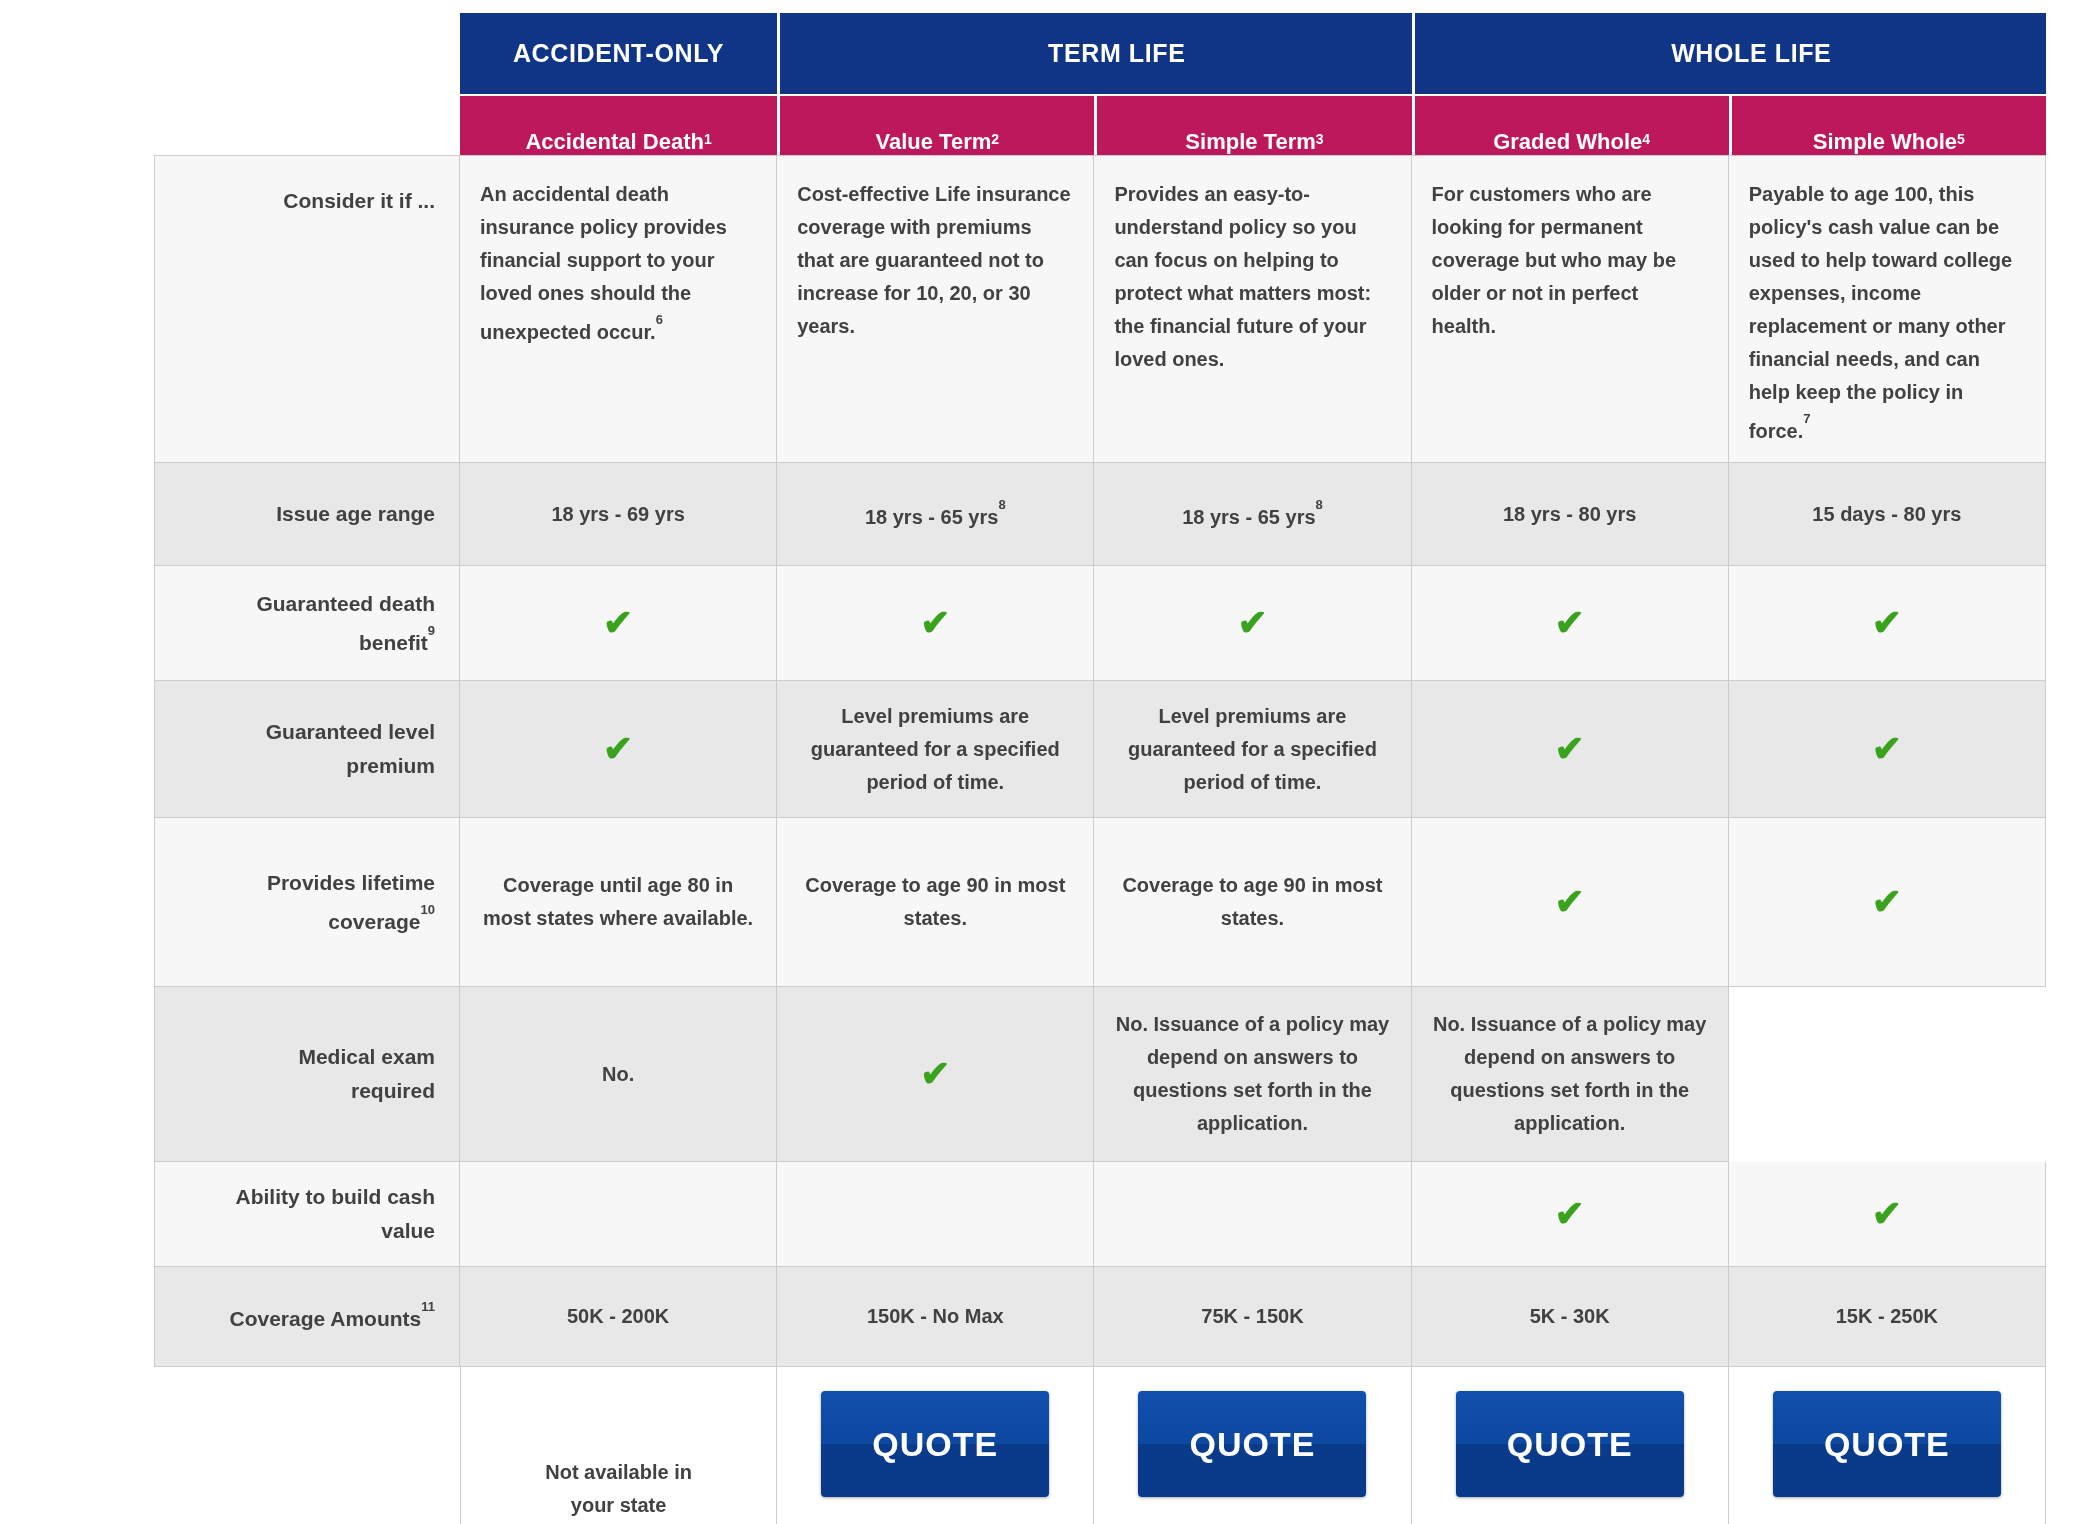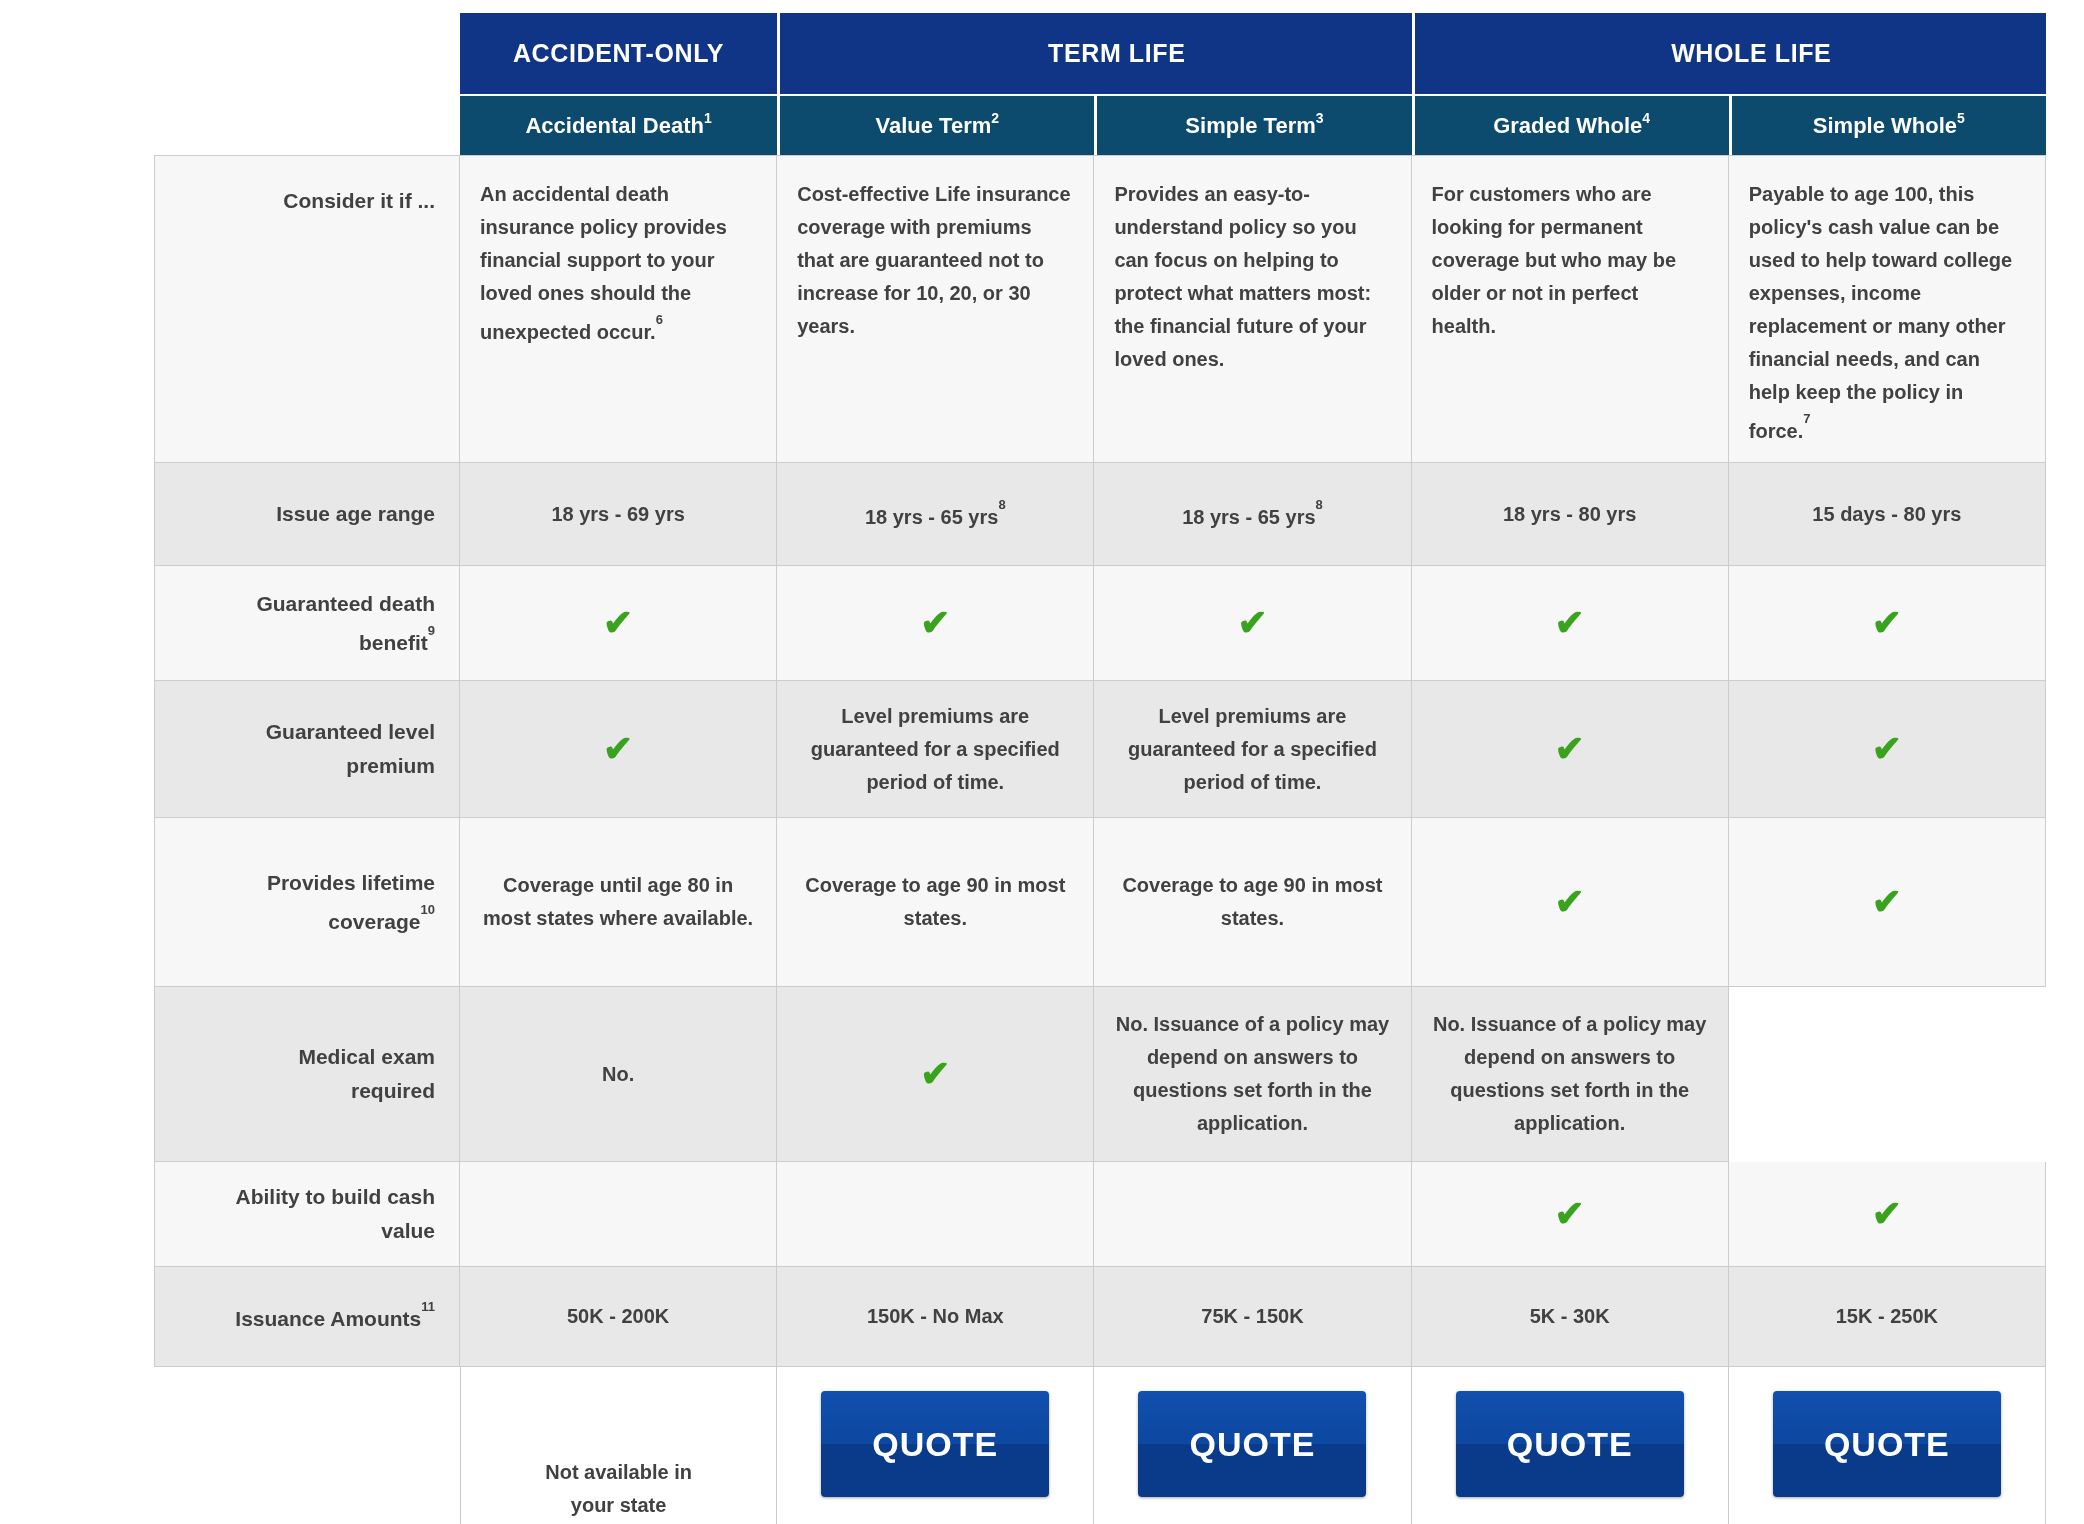--- a/index.html
+++ b/index.html
@@ -15,22 +15,22 @@
   .group-row { display:flex; height:81px; }
   .group-cell {
     background:#113586; color:#fff; display:flex; align-items:center; justify-content:center;
     font-size:25px; letter-spacing:.6px;
   }
   .group-cell.g1 { width:317px; }
   .group-cell.g2, .group-cell.g3 { width:634.5px;padding-left:42px; }
   .group-cell + .group-cell { border-left:3px solid #fff; }
   .sub-row { display:flex; height:59px; margin-top:2px; }
   .sub-cell {
-    width:317.2px; background:#0c4a6e; color:#fff; font-size:22px;
-    display:flex; align-items:center; justify-content:center;
+    width:317.2px; background:#be185d; color:#fff; font-size:22px;
+    display:flex; align-items:flex-end; justify-content:center;
   }
   .sub-cell + .sub-cell { border-left:3px solid #fff; }
   .sub-cell sup, .hdr-sup { font-size:14px; position:relative; top:-8px; font-weight:700; }
 
   
   .body-rows { border-top:1px solid #cccccc; }
   .row { display:flex; }
   .cell, .label-cell {
     border-right:1px solid #cccccc; border-bottom:1px solid #cccccc;
     display:flex; align-items:center; justify-content:center;
@@ -262,21 +262,21 @@
       <div class="cell">
           <span class="check">✔</span>
         </div>
       <div class="cell">
           <span class="check">✔</span>
         </div>
     </div>
 
     <div class="row r-amounts bg-dark">
       <div class="label-cell">
-          <p><span>Issuance Amounts</span><sup>11</sup></p>
+          <p><span>Coverage Amounts</span><sup>11</sup></p>
         </div>
       <div class="cell">
           <p><span>50K - 200K</span></p>
         </div>
       <div class="cell">
           <p><span>150K - No Max</span></p>
         </div>
       <div class="cell">
           <p><span>75K - 150K</span></p>
         </div>

